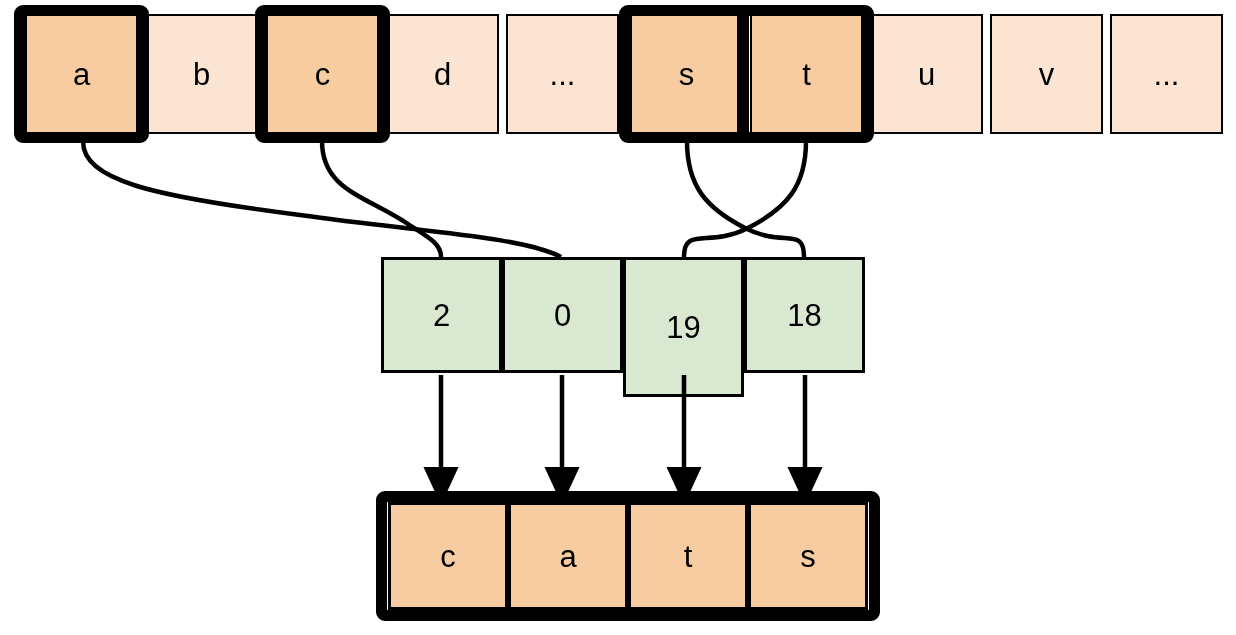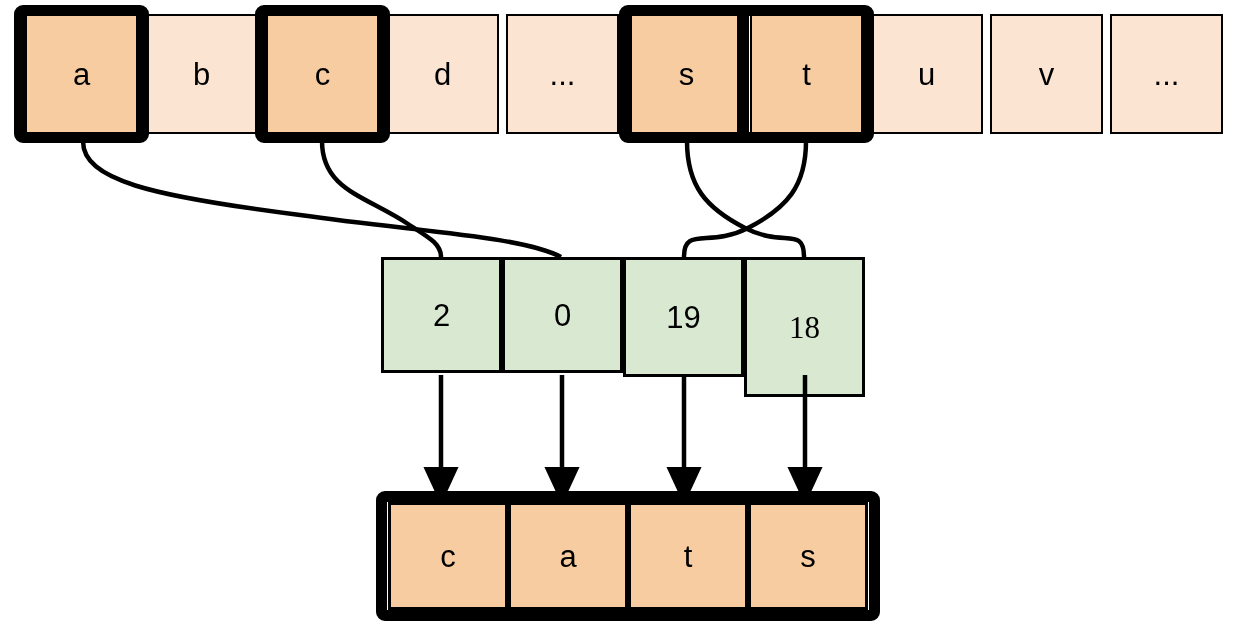--- a/index.html
+++ b/index.html
@@ -99,22 +99,22 @@
 
     <div class="frame" style="left:14px;top:5px;width:135px;height:138px;"></div>
     <div class="frame" style="left:255px;top:5px;width:135px;height:138px;"></div>
     <div class="frame" style="left:619px;top:5px;width:255px;height:138px;"></div>
     <div class="frame frame-sq" style="left:737px;top:5px;width:12px;height:138px;border-width:0;background:#000000;"></div>
   </div>
 
   <div>
     <div class="cell green-cell" style="left:381px;top:257px;width:121px;height:116px;">2</div>
     <div class="cell green-cell" style="left:502px;top:257px;width:121px;height:116px;">0</div>
-    <div class="cell green-cell" style="left:623px;top:257px;width:121px;height:120px;">19</div>
-    <div class="cell green-cell" style="left:744px;top:257px;width:121px;height:140px;font-family:Liberation Serif, serif;">18</div>
+    <div class="cell green-cell" style="left:623px;top:257px;width:121px;height:140px;">19</div>
+    <div class="cell green-cell" style="left:744px;top:257px;width:121px;height:116px;">18</div>
   </div>
 
   <div>
     <div class="cell result-cell" style="left:388px;top:502px;width:120px;height:108px;">c</div>
     <div class="cell result-cell" style="left:508px;top:502px;width:120px;height:108px;">a</div>
     <div class="cell result-cell" style="left:628px;top:502px;width:120px;height:108px;">t</div>
     <div class="cell result-cell" style="left:748px;top:502px;width:120px;height:108px;">s</div>
     <div class="frame" style="left:376px;top:491px;width:504px;height:130px;"></div>
   </div>
 

